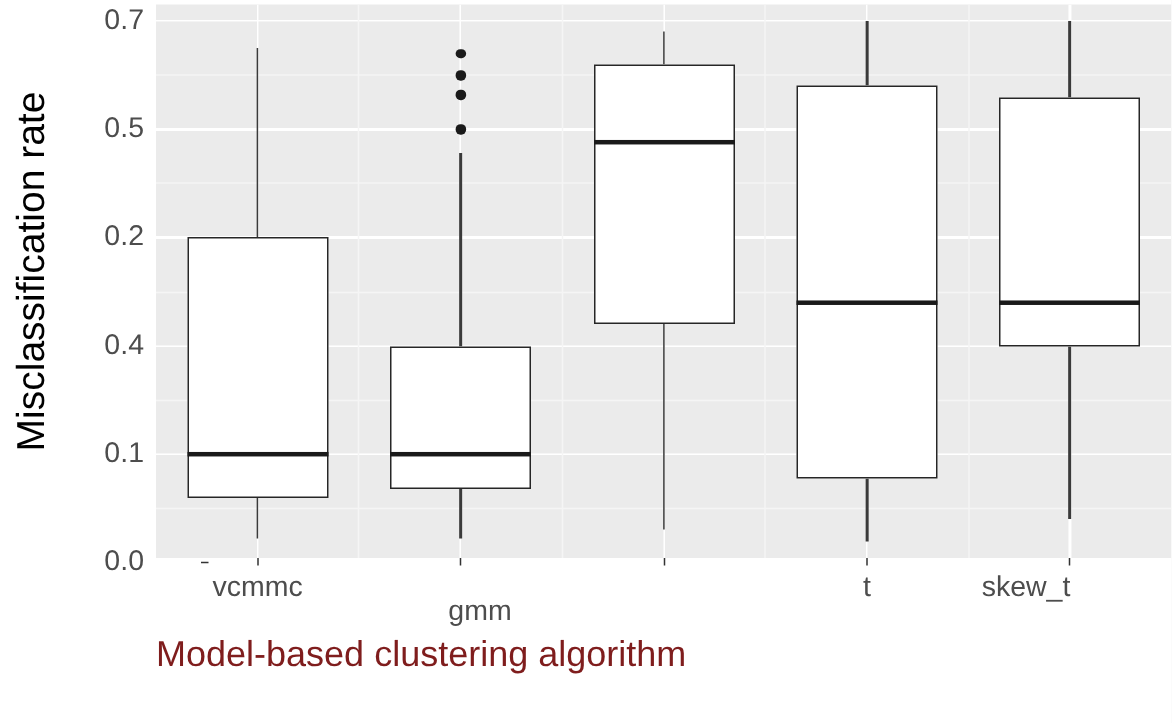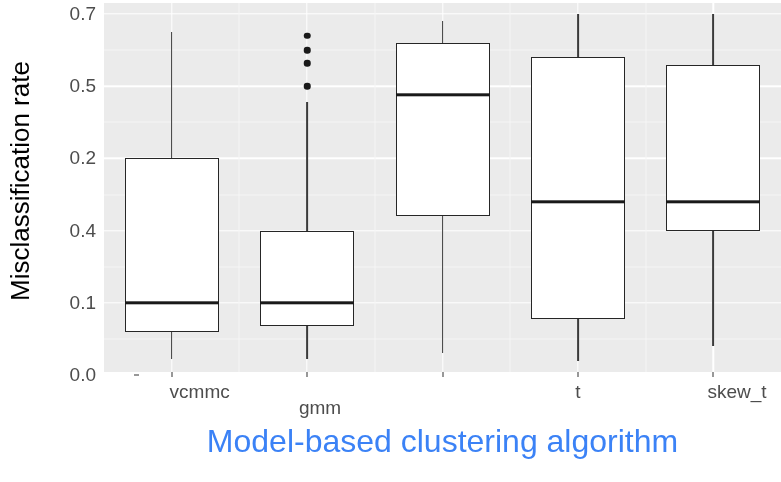--- a/index.html
+++ b/index.html
@@ -168,23 +168,22 @@
     font-size: 19px;
     color: #4d4d4d;
     white-space: nowrap;
     transform: translateX(-50%);
   }
   #xlabel {
     position: absolute;
     left: 104px;
     top: 423px;
     width: 677px;
-    text-align: center;
-    font-size: 32px;
-    color: #3b82f6;
+    font-size: 24px;
+    color: #7f1d1d;
     white-space: nowrap;
   }
 </style>
 </head>
 <body>
 
 <div id="figure">
 
   <div id="ylabel-wrap">
     <div id="ylabel">Misclassification rate</div>
@@ -262,20 +261,20 @@
     </div>
 
   <div id="xticks">
       <div class="xtick-mark" style="left: 67.7px;"></div>
       <div class="xtick-mark" style="left: 203.1px;"></div>
       <div class="xtick-mark" style="left: 338.5px;"></div>
       <div class="xtick-mark" style="left: 473.9px;"></div>
       <div class="xtick-mark" style="left: 609.3px;"></div>
     </div>
   <div id="xtick-labels">
-      <div class="xtick-label" style="left: 67.7px; margin-left: 28px;">vcmmc</div>
+      <div class="xtick-label" style="left: 67.7px;">vcmmc</div>
       <div class="xtick-label" style="left: 216px; margin-top: 16px;">gmm</div>
       <div class="xtick-label" style="left: 473.9px;">t</div>
-      <div class="xtick-label" style="left: 633px;">skew_t</div>
+      <div class="xtick-label" style="left: 580px;">skew_t</div>
     </div>
   <div id="xlabel">Model-based clustering algorithm</div>
 
 </div>
 
 </body></html>

